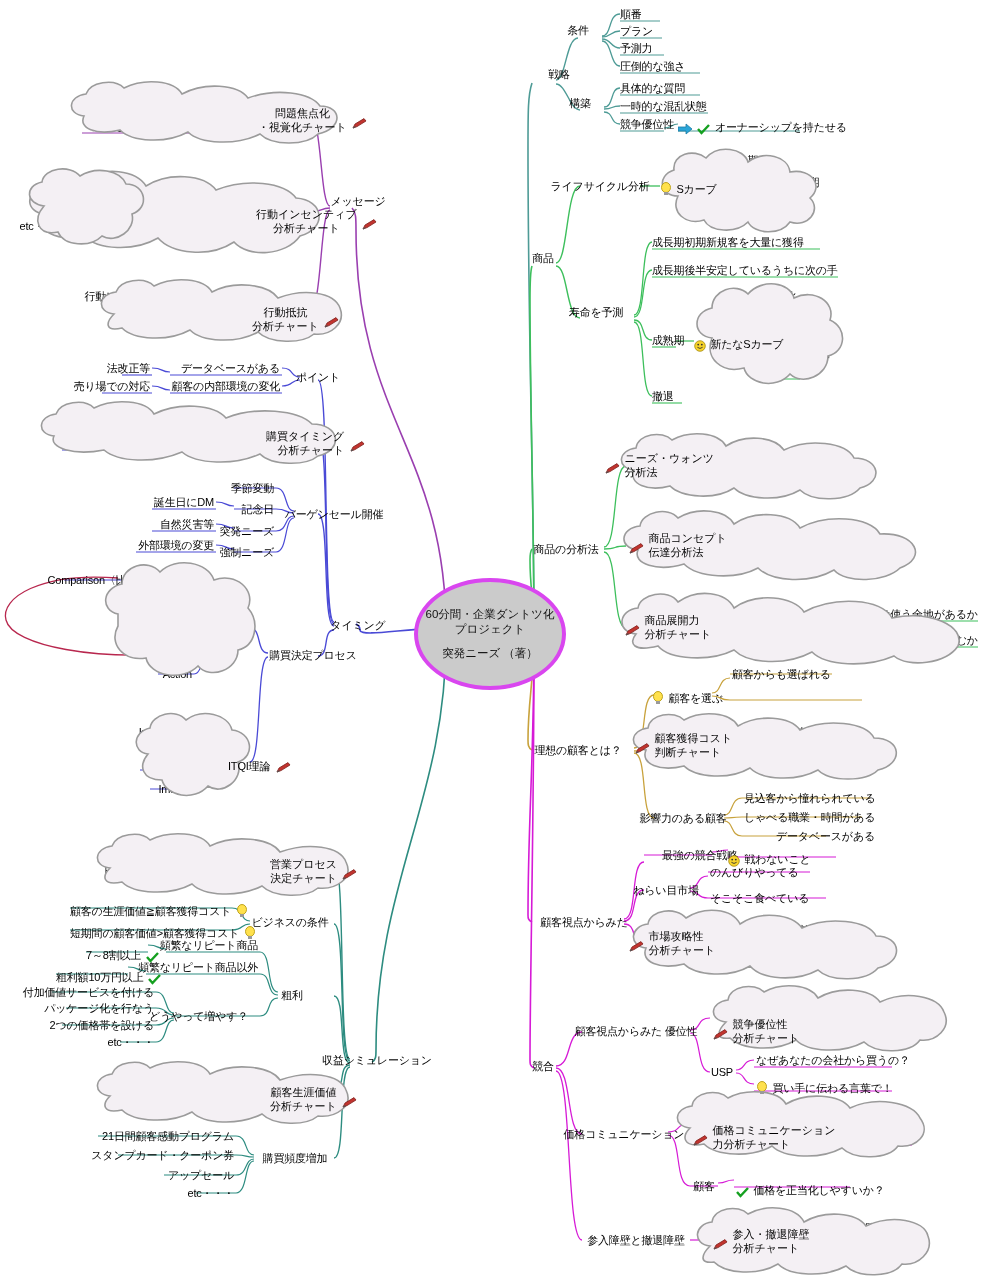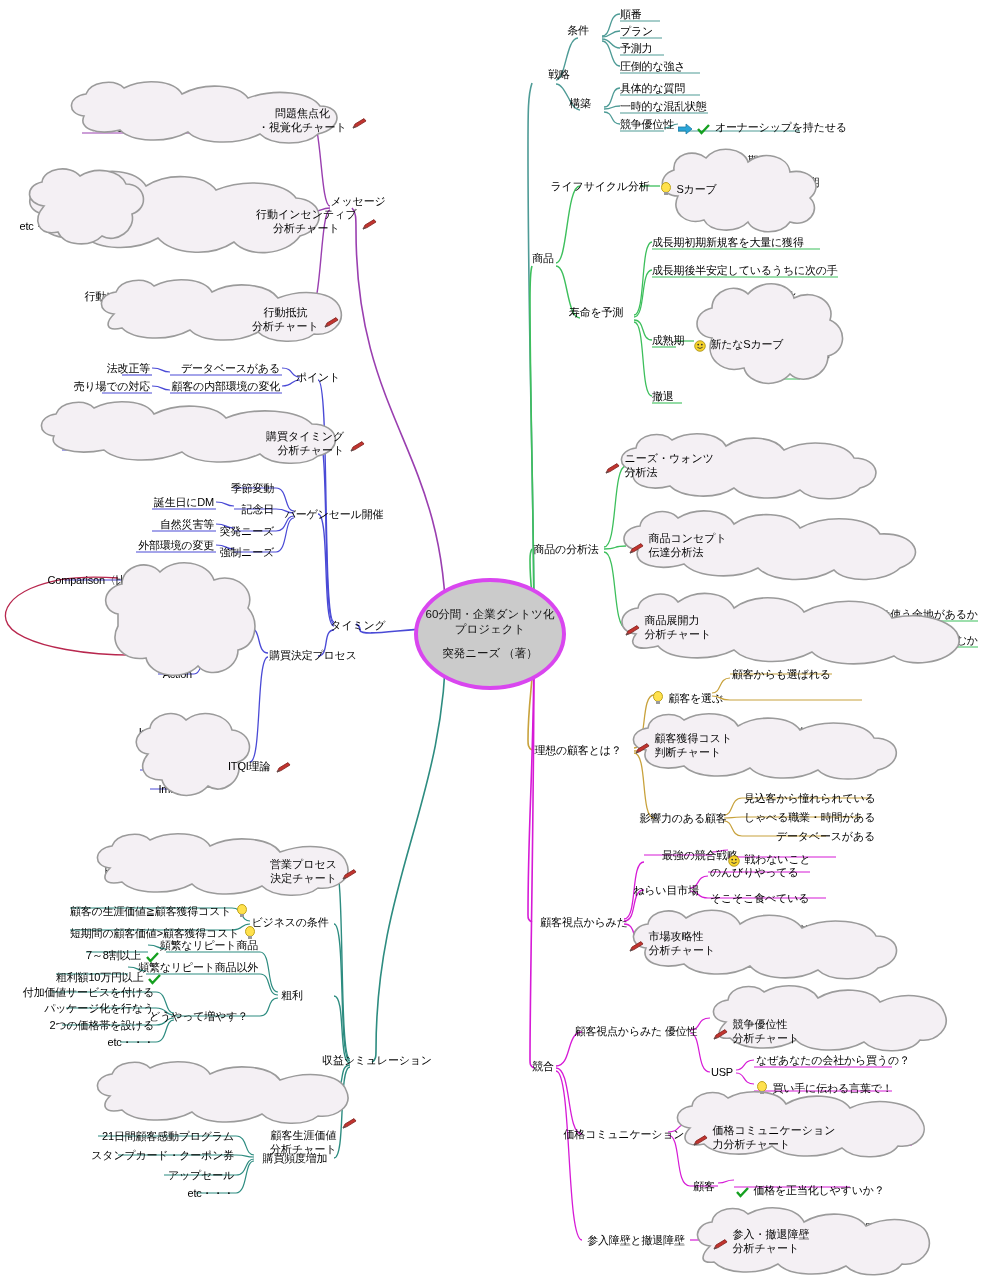--- a/index.html
+++ b/index.html
@@ -944,21 +944,21 @@
         </svg>
     </span>
   </div>
   <div class="node r" style="left:248px;top:1016px;">どうやって増やす？</div>
   <div class="node r" style="left:154px;top:992px;">付加価値サービスを付ける</div>
   <div class="node r" style="left:154px;top:1008px;">パッケージ化を行なう</div>
   <div class="node r" style="left:154px;top:1025px;">2つの価格帯を設ける</div>
   <div class="node r" style="left:154px;top:1042px;">etc・・・</div>
 
   <div class="nd-wrap two" style="left:270px;top:1086px;">
-    <span style="display:inline-block;vertical-align:middle;font-size:11px;text-align:center;margin-top:43px;">
+    <span style="display:inline-block;vertical-align:middle;font-size:11px;text-align:center;">
       <span style="display:block;">顧客生涯価値</span>
       <span style="display:block;">分析チャート</span>
     </span>
     <span class="icon ic-pencil">
       <svg width="16" height="12" viewBox="0 0 16 12">
           <path d="M2,10 L4,6 L13,0.6 L15,3 L6,8.6 Z" fill="#c2342f" stroke="#7d1f1c" stroke-width="0.8"></path>
           <path d="M2,10 L4.5,8.5" stroke="#555" stroke-width="1.1"></path>
         </svg>
     </span>
   </div>

